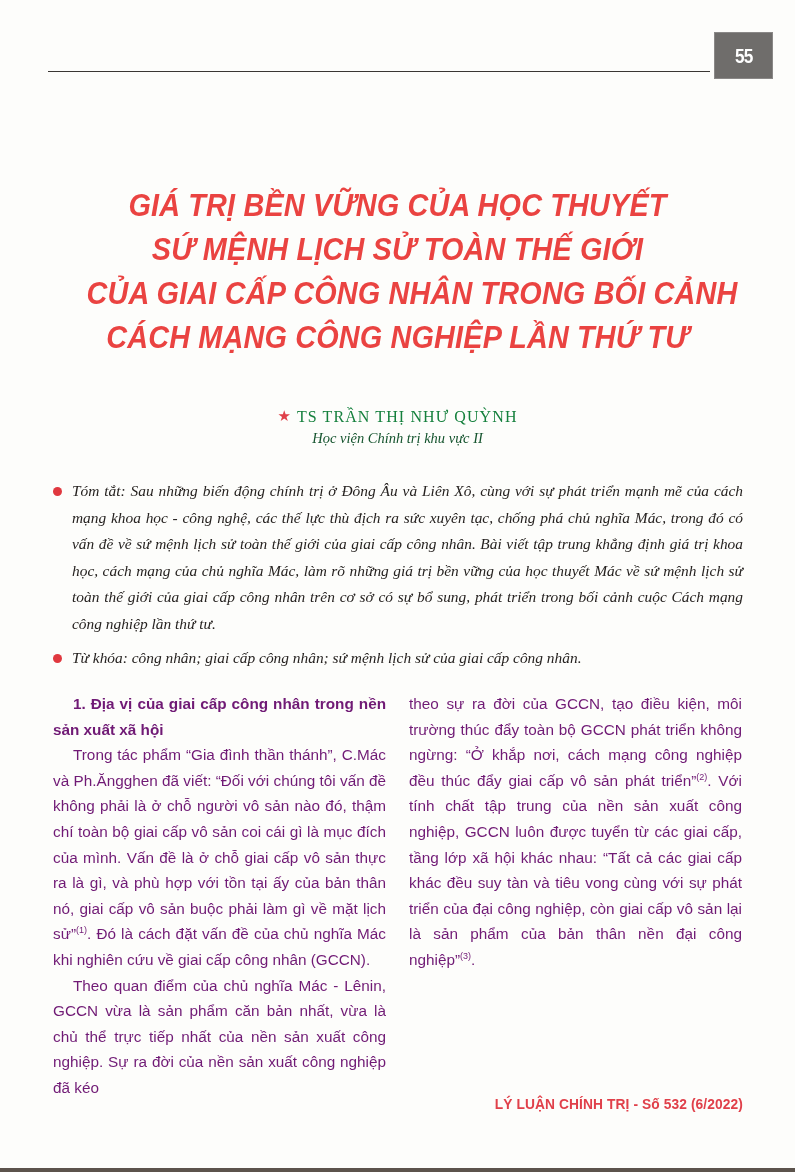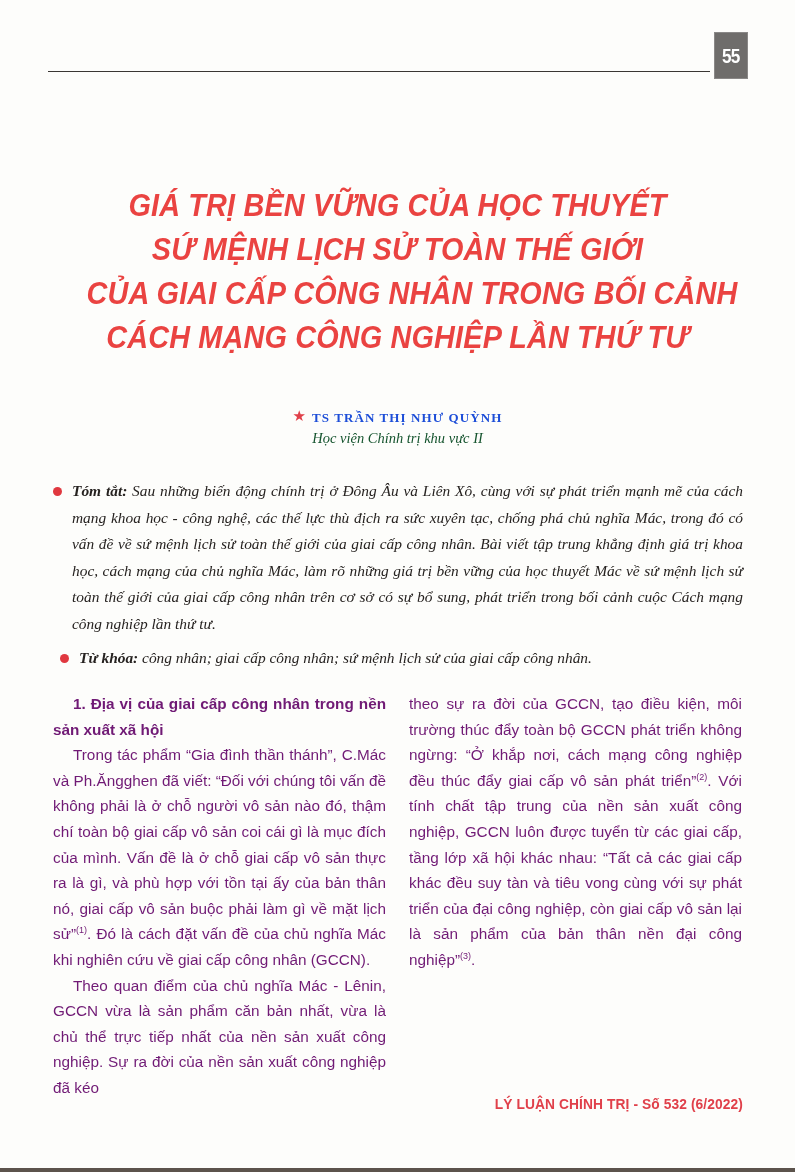--- a/index.html
+++ b/index.html
@@ -25,21 +25,21 @@
     left: 48px;
     top: 71px;
     width: 662px;
     height: 1px;
     background: #3a3633;
   }
   .page-number-box {
     position: absolute;
     left: 714px;
     top: 32px;
-    width: 34px;
+    width: 59px;
     height: 47px;
     background: #6f6d6b;
     display: flex;
     align-items: center;
     justify-content: center;
     box-shadow: 0 0 0 1px #8a8887 inset;
   }
   .page-number-box .num {
     color: #ffffff;
     font-family: "Liberation Sans", sans-serif;
@@ -72,24 +72,24 @@
   
   .byline {
     position: absolute;
     left: 52px;
     top: 408px;
     width: 691px;
     text-align: center;
   }
   .byline-name {
     font-family: "Liberation Serif", serif;
-    font-weight: bold;
-    font-size: 13px;
+    font-weight: normal;
+    font-size: 16px;
     letter-spacing: 1.1px;
-    color: #1d4ed8;
+    color: #15803d;
     display: inline-block;
   }
   .star-icon {
     color: #e0404a;
     font-size: 15px;
     margin-right: 6px;
     position: relative;
     top: -1px;
   }
   .byline-affil {
@@ -120,26 +120,26 @@
   .abs-para .dot {
     position: absolute;
     left: 0;
     top: 9px;
     width: 9px;
     height: 9px;
     border-radius: 50%;
     background: #e0383f;
   }
   .abs-para .lbl {
-    font-weight: bold;
+    font-weight: normal;
     font-style: italic;
   }
   .keywords {
     position: absolute;
-    left: 60px;
+    left: 53px;
     top: 645px;
     width: 690px;
   }
 
   
   .columns {
     position: absolute;
     left: 53px;
     top: 691px;
     width: 690px;

